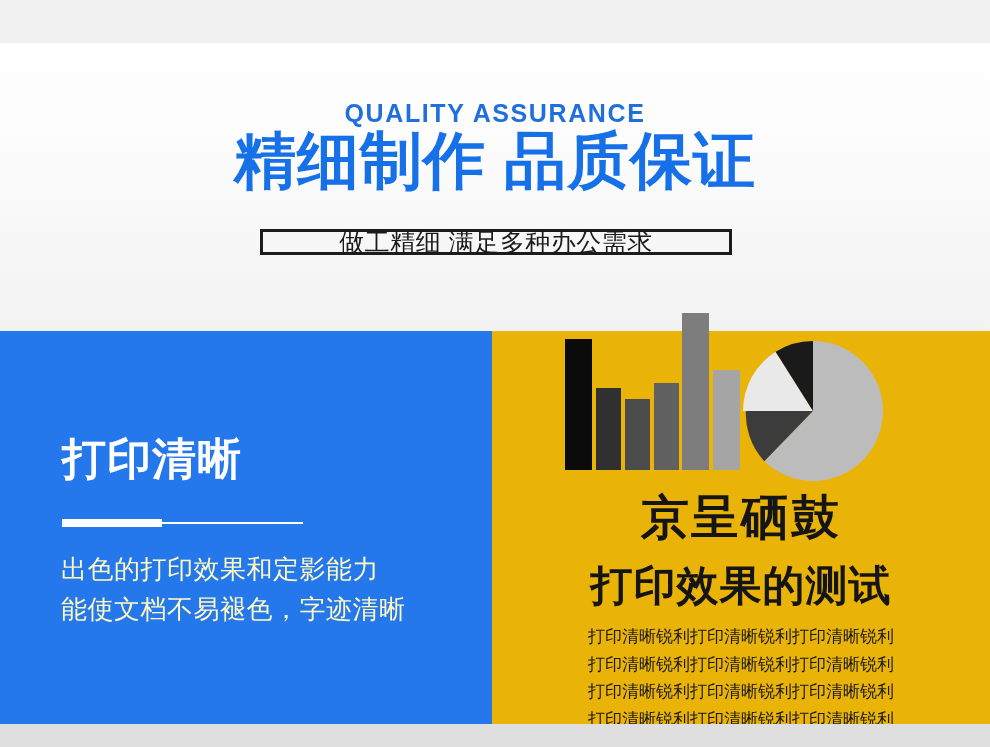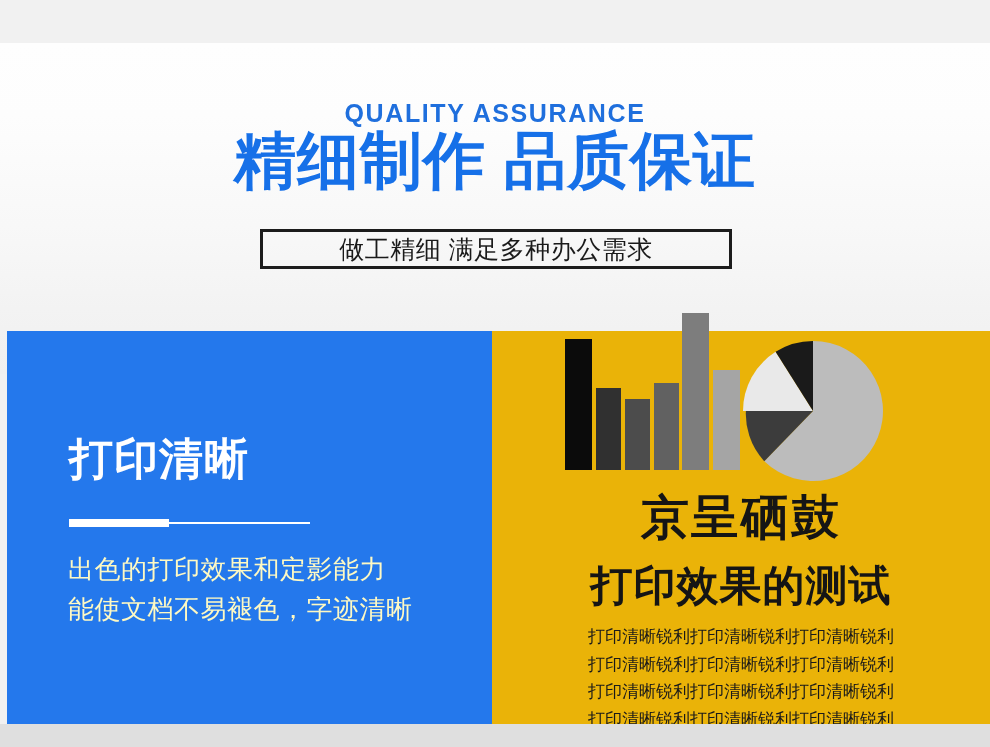--- a/index.html
+++ b/index.html
@@ -54,21 +54,21 @@
     color: #1670e8;
     line-height: 1.05;
     letter-spacing: 1px;
     white-space: nowrap;
   }
   .hero-box {
     position: absolute;
     left: 260px;
     top: 186px;
     width: 472px;
-    height: 40px;
+    height: 26px;
     border: 3px solid #1c1c1c;
     box-sizing: border-box;
     display: flex;
     align-items: center;
     justify-content: center;
   }
   .hero-box-text {
     font-size: 25px;
     font-weight: 400;
     color: #1a1a1a;
@@ -78,21 +78,20 @@
   }
 
   
   .blue-panel {
     position: absolute;
     left: 0;
     top: 331px;
     width: 535px;
     height: 393px;
     background: #2478ec;
-    margin-left: 7px;
   }
   .bp-heading {
     position: absolute;
     left: 62px;
     top: 106px;
     font-size: 44px;
     font-weight: 700;
     color: #ffffff;
     line-height: 1;
     letter-spacing: 1px;

